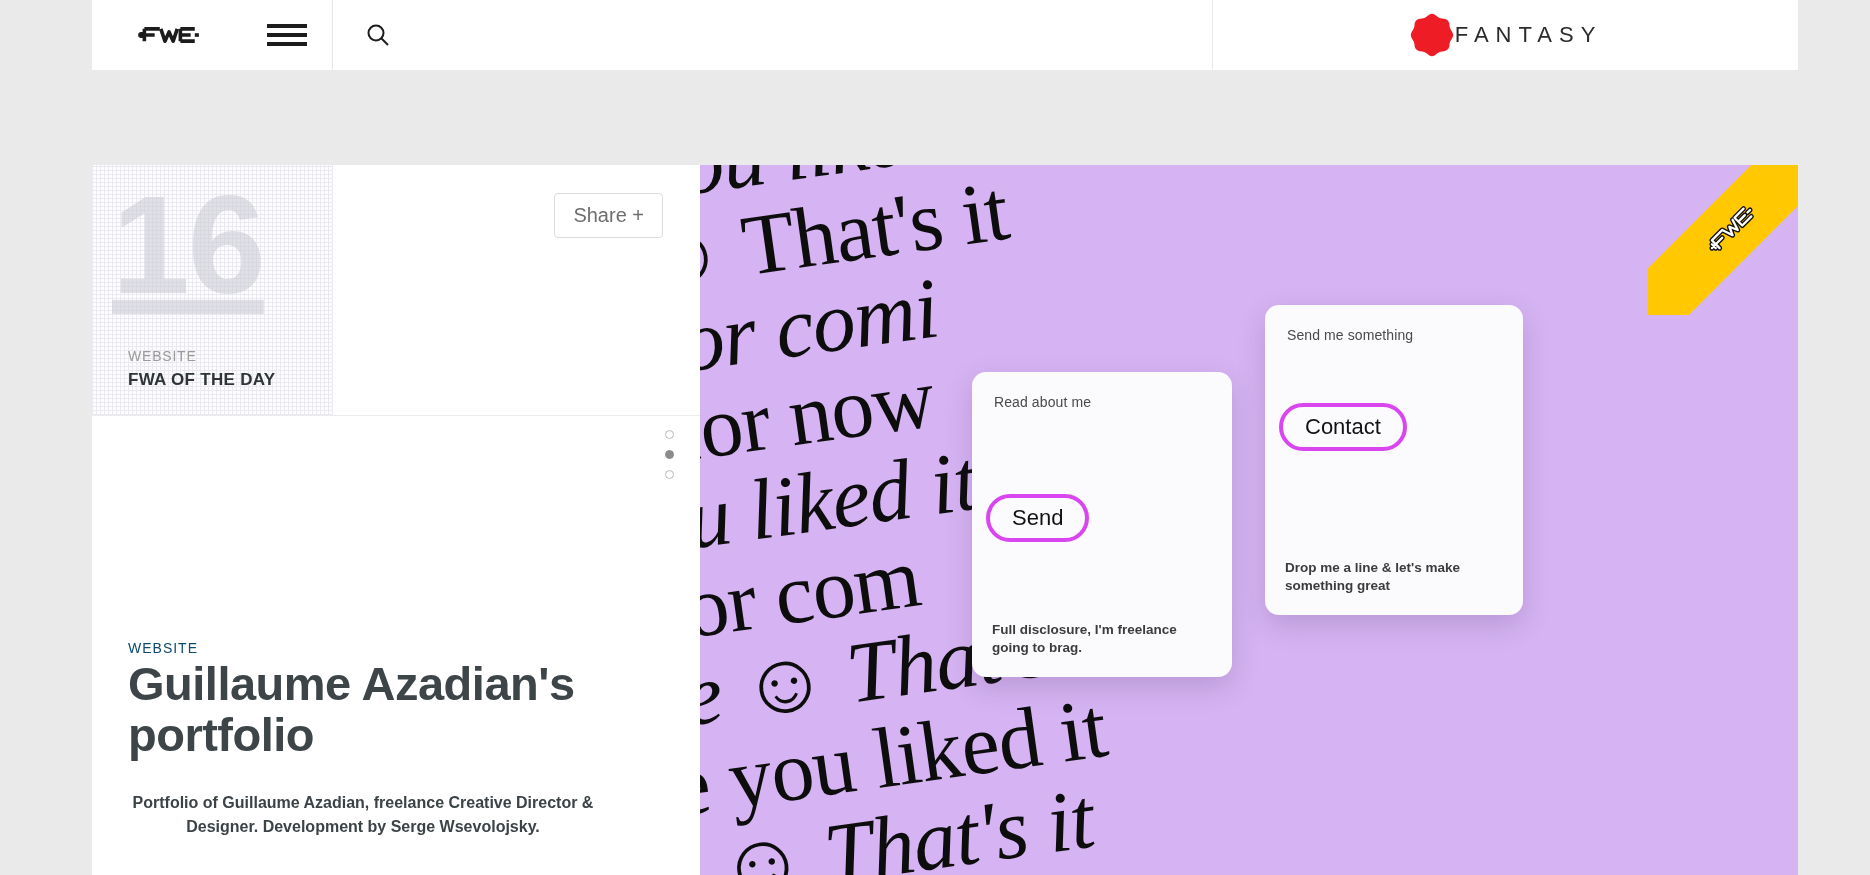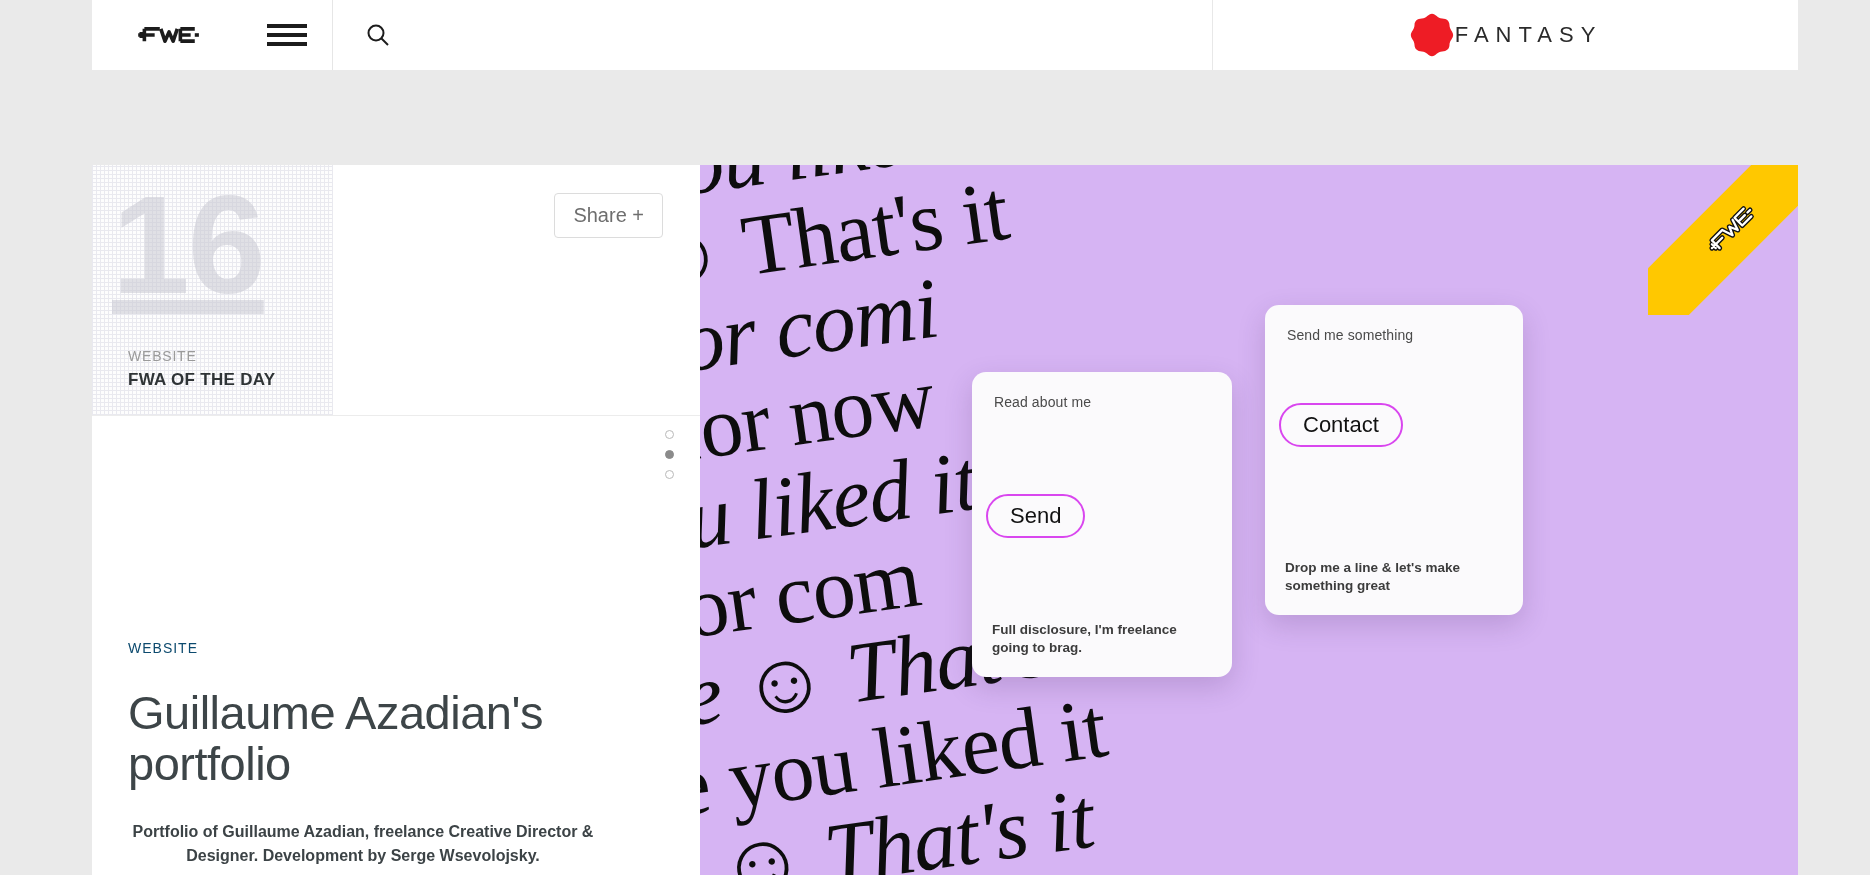--- a/index.html
+++ b/index.html
@@ -108,22 +108,22 @@
          border: 1px solid #b9b9b9; background: transparent; cursor: pointer; }
   .dot.active { background: #8b8b8b; border-color: #8b8b8b; }
 
   .meta {
     position: absolute; left: 36px; top: 475px; width: 520px;
   }
   .kicker {
     font-size: 14px; letter-spacing: 1px; color: #0c4a6e; text-transform: uppercase;
   }
   .title {
-    margin-top: 32px;
-    font-size: 47px; line-height: 1.08; color: #3d4548; font-weight: 400;
+    margin-top: 3px;
+    font-size: 47px; line-height: 1.08; color: #3d4548; font-weight: 700;
     letter-spacing: -.5px;
   }
   .desc {
     margin-top: 30px;
     font-size: 16px; line-height: 1.55; color: #3c4346; font-weight: 700;
     max-width: 470px;
     text-align: center;
   }
 
   
@@ -157,21 +157,21 @@
     text-decoration: underline;
   }
   .card-a { left: 272px; top: 207px; width: 260px; height: 305px; }
   .card-b { left: 565px; top: 140px; width: 258px; height: 310px; }
   .card-top {
     position: absolute; left: 22px; top: 22px;
     font-size: 14px; color: #4a4a4a; letter-spacing: .1px;
   }
   .card-btn {
     position: absolute;
-    border: 2px solid #d946ef; border-radius: 40px;
+    border: 4px solid #d946ef; border-radius: 40px;
     background: transparent; color: #121212;
     font-size: 22px; padding: 7px 22px;
     font-family: "Liberation Sans", sans-serif;
     cursor: pointer;
   }
   .card-a .card-btn { left: 14px; top: 122px; }
   .card-b .card-btn { left: 14px; top: 98px; }
   .card-bottom {
     position: absolute; left: 20px; bottom: 20px;
     font-size: 13.5px; line-height: 1.35; color: #3c3c3c; font-weight: 700;

